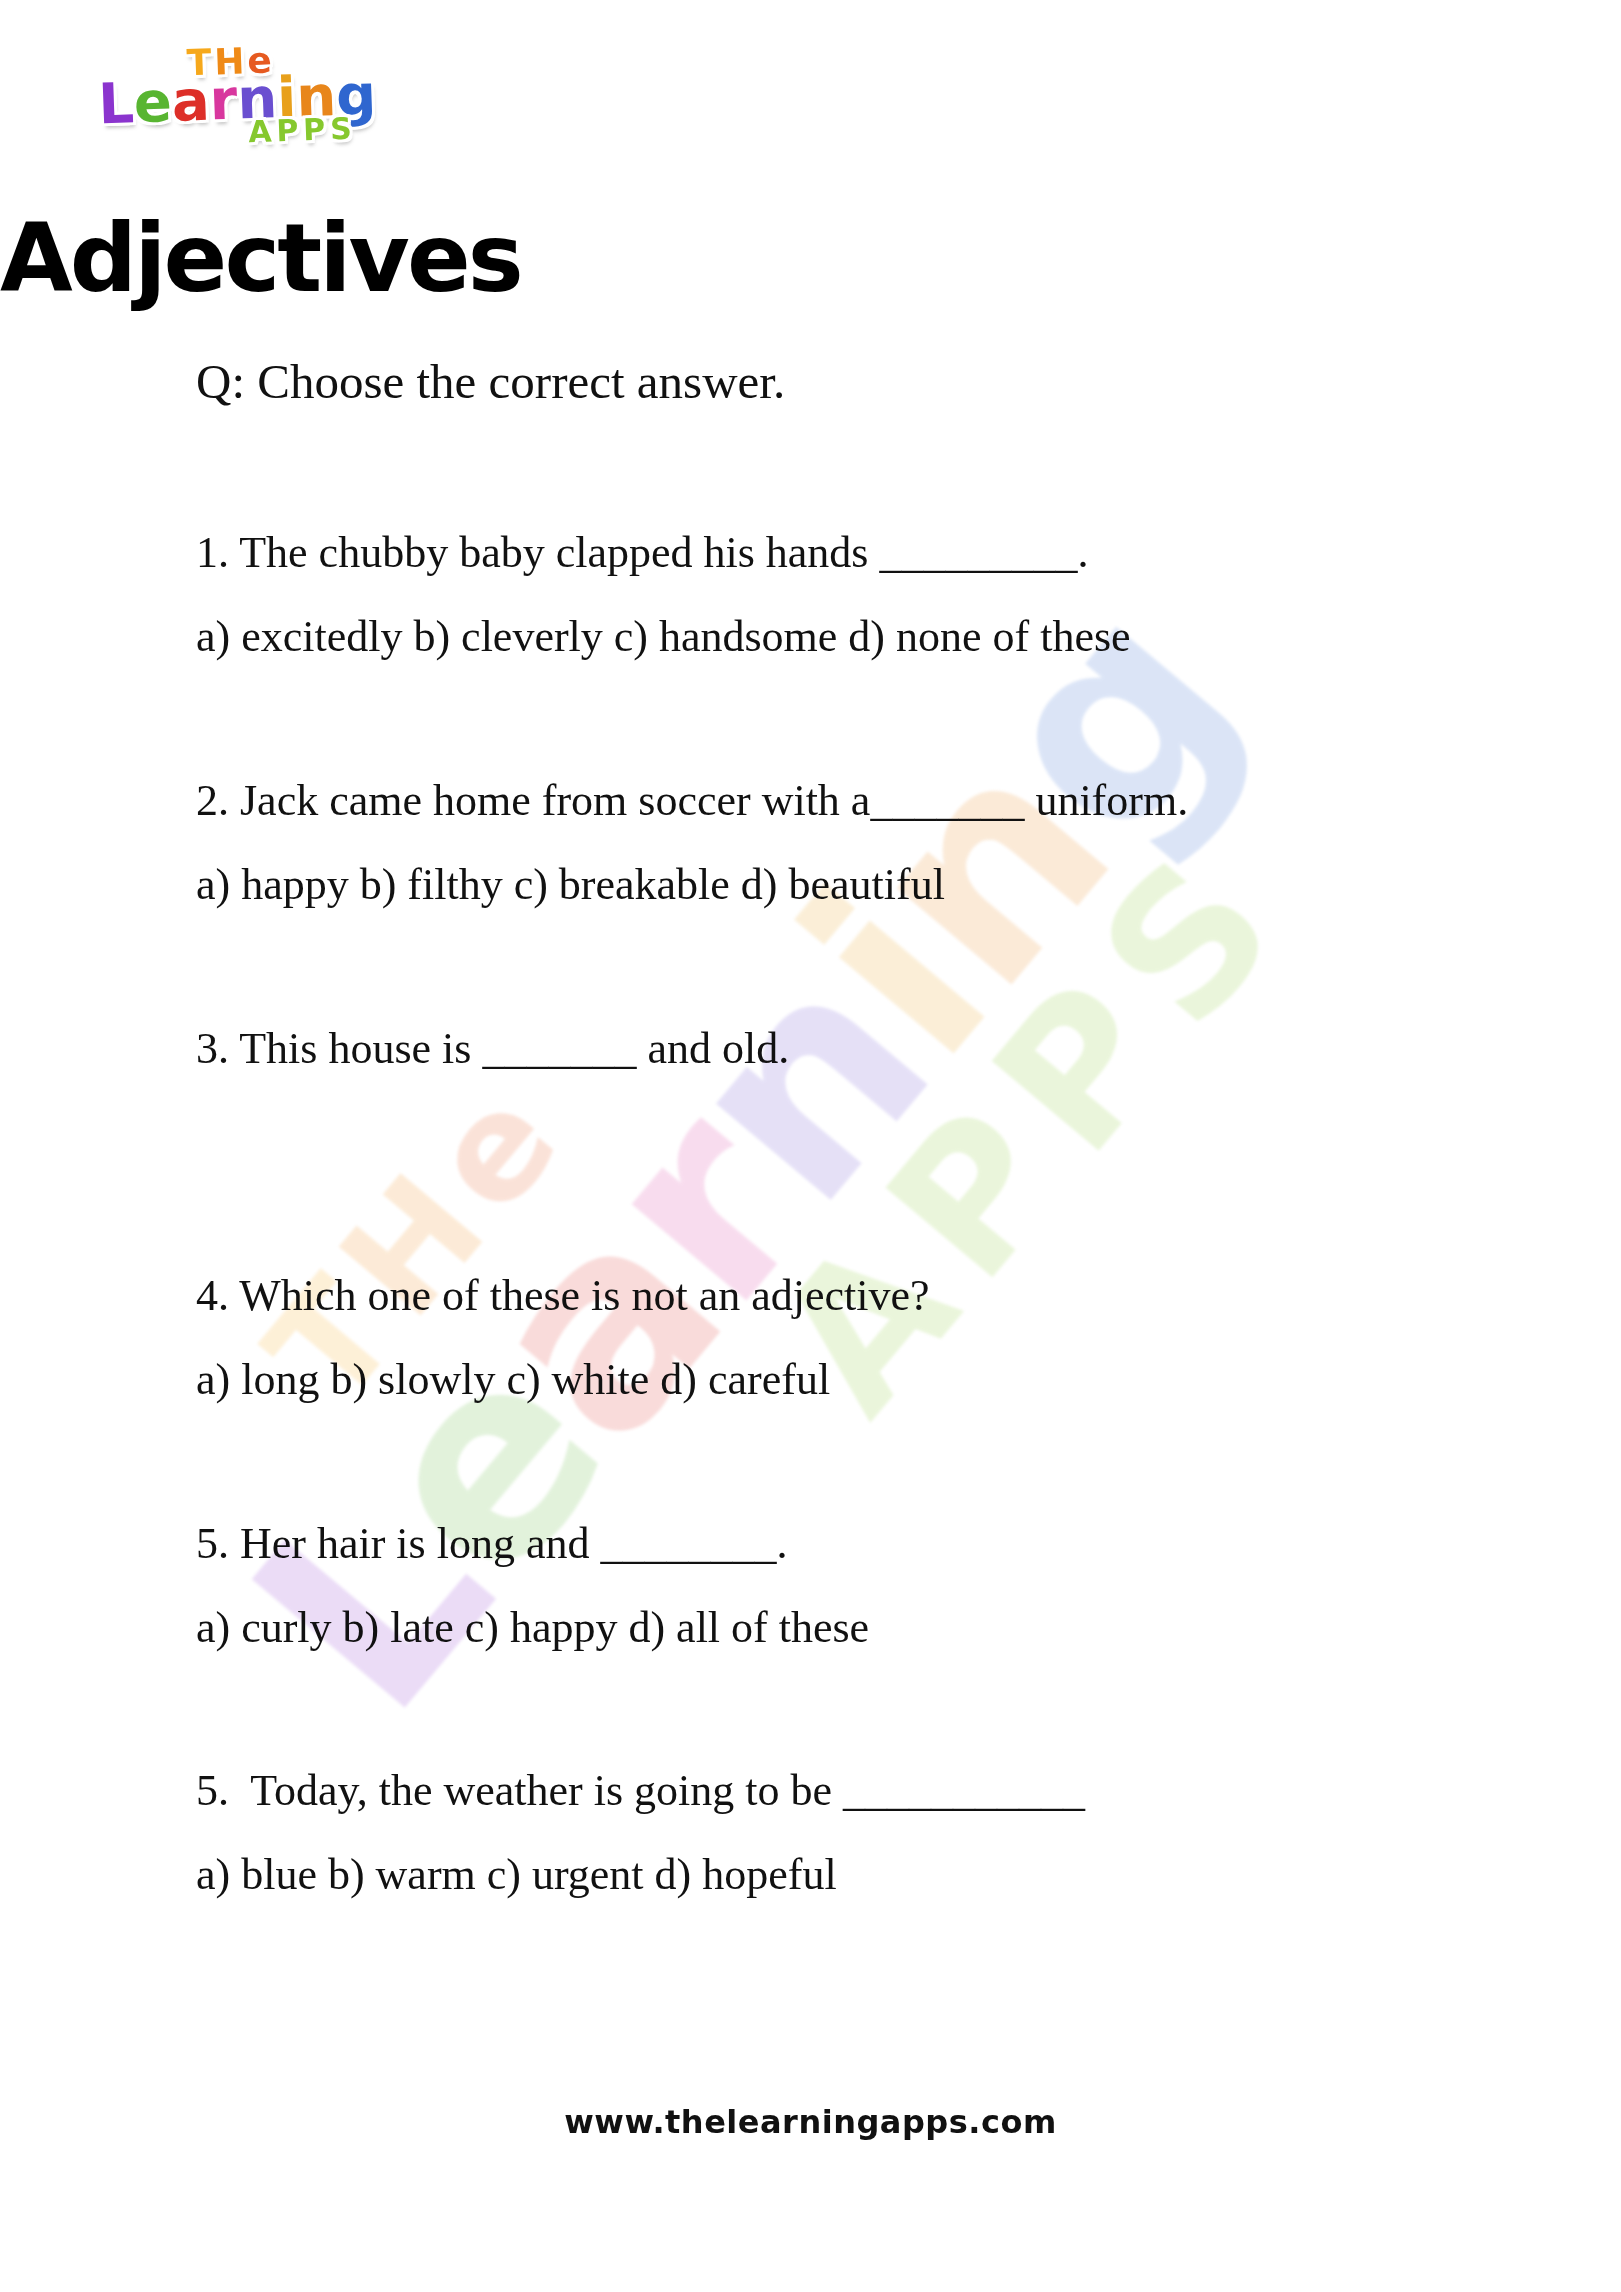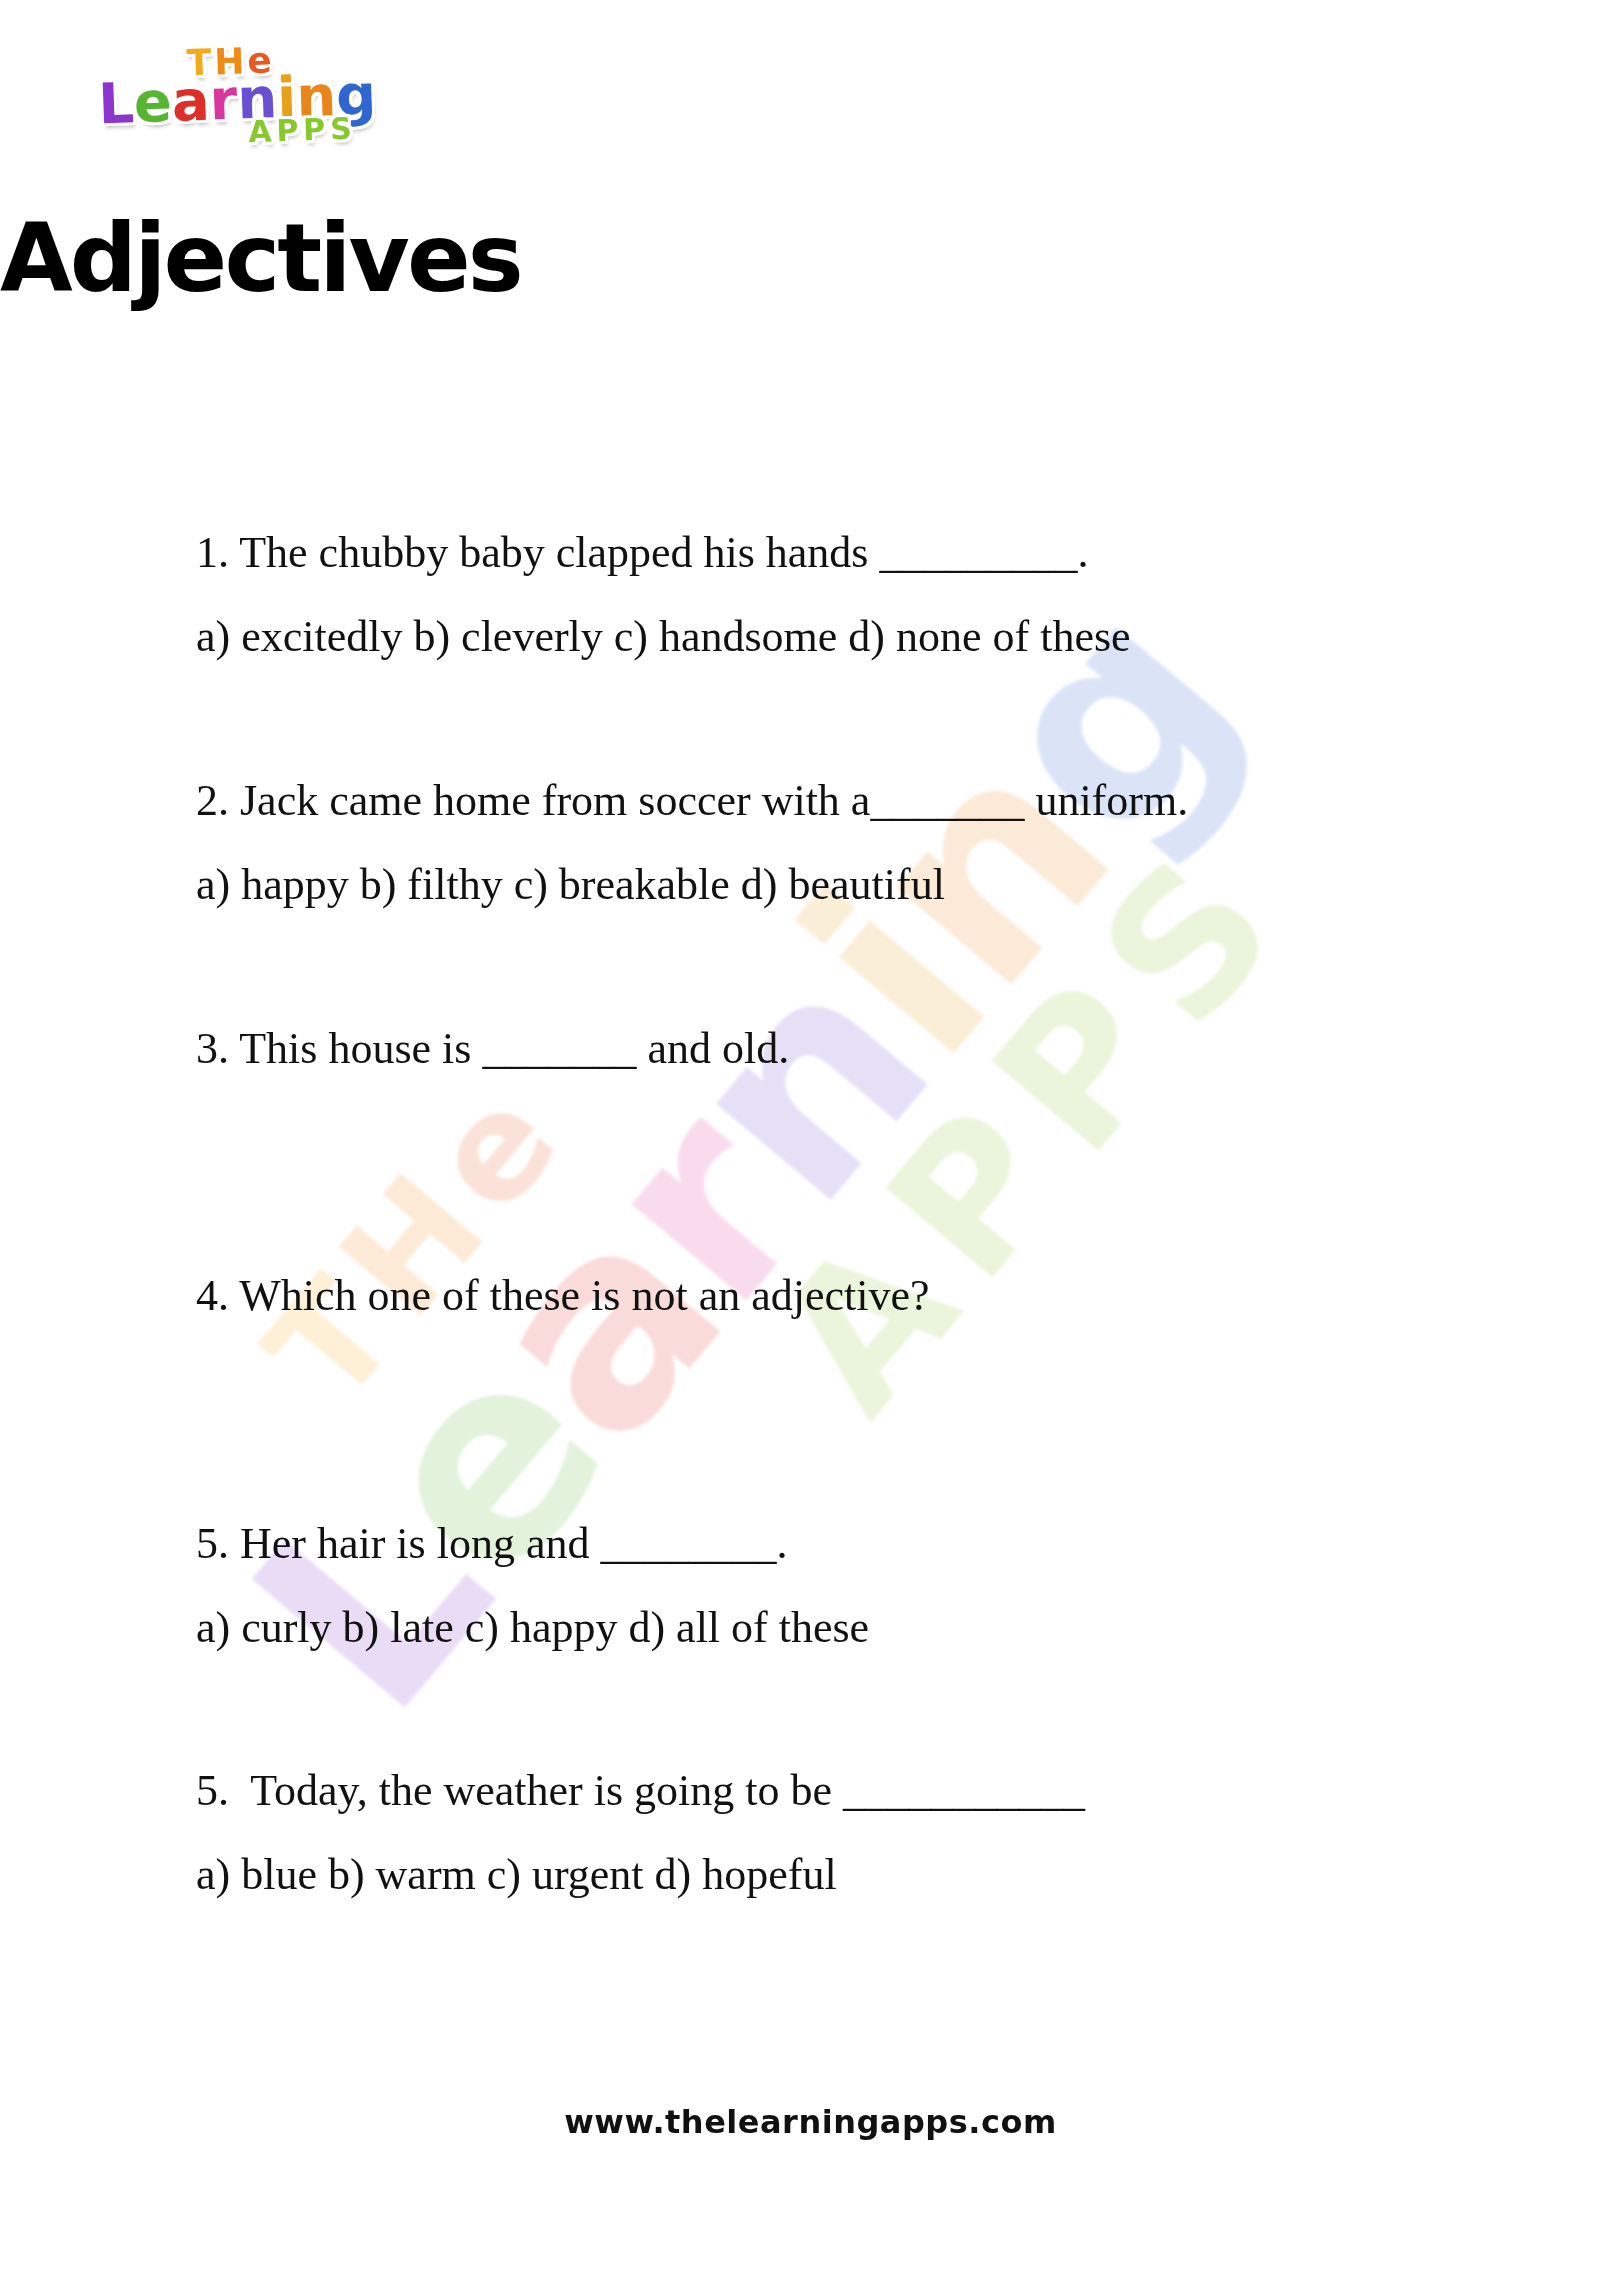--- a/index.html
+++ b/index.html
@@ -86,30 +86,32 @@
   <div class="logo-learning">
     <span class="bubble" style="color: rgb(139, 52, 206);">L</span><span class="bubble" style="color: rgb(88, 181, 49);">e</span><span class="bubble" style="color: rgb(221, 47, 40);">a</span><span class="bubble" style="color: rgb(216, 55, 158);">r</span><span class="bubble" style="color: rgb(106, 79, 208);">n</span><span class="bubble" style="color: rgb(232, 160, 27);">i</span><span class="bubble" style="color: rgb(232, 134, 27);">n</span><span class="bubble" style="color: rgb(47, 102, 207);">g</span>
   </div>
   <div class="logo-apps">
     <span class="bubble" style="color: rgb(134, 200, 46);">APPS</span>
   </div>
 </div>
 
 <div class="content">
   <div class="title">Adjectives</div>
+  <div class="prompt">Q: Choose the correct answer.</div>
 
   <div class="qline" style="top:527px">1. The chubby baby clapped his hands _________.</div>
   <div class="qline" style="top:611px">a) excitedly b) cleverly c) handsome d) none of these</div>
 
   <div class="qline" style="top:775px">2. Jack came home from soccer with a_______ uniform.</div>
   <div class="qline" style="top:859px">a) happy b) filthy c) breakable d) beautiful</div>
 
   <div class="qline" style="top:1023px">3. This house is _______ and old.</div>
 
   <div class="qline" style="top:1270px">4. Which one of these is not an adjective?</div>
+  <div class="qline" style="top:1354px">a) long b) slowly c) white d) careful</div>
 
   <div class="qline" style="top:1518px">5. Her hair is long and ________.</div>
   <div class="qline" style="top:1602px">a) curly b) late c) happy d) all of these</div>
 
   <div class="qline" style="top:1765px">5.  Today, the weather is going to be ___________</div>
   <div class="qline" style="top:1849px">a) blue b) warm c) urgent d) hopeful</div>
 
   <div class="footer">www.thelearningapps.com</div>
 </div>
 

